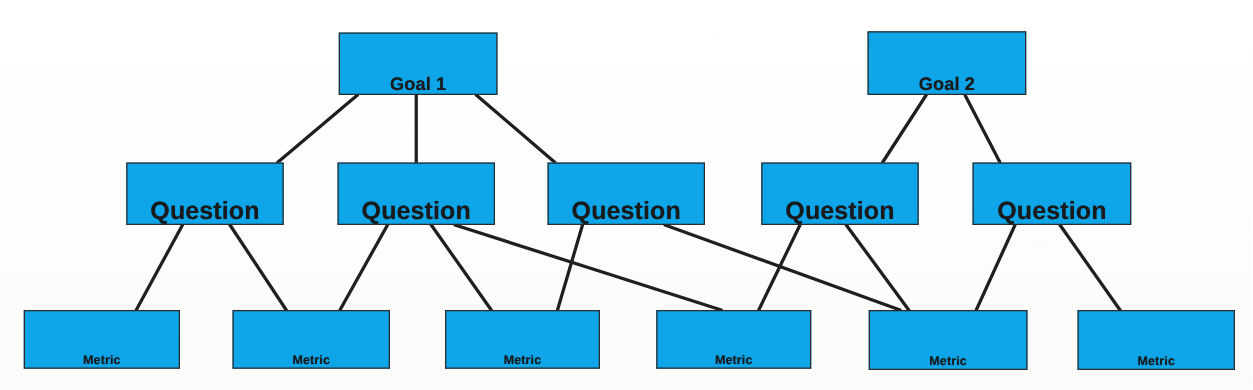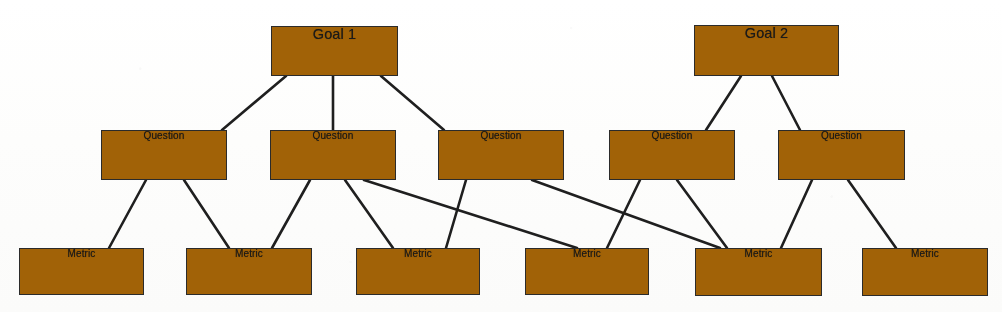--- a/index.html
+++ b/index.html
@@ -33,38 +33,39 @@
   #edge-layer {
     position: absolute;
     left: 0;
     top: 0;
     width: 1002px;
     height: 312px;
   }
   .node {
     position: absolute;
     box-sizing: border-box;
-    background: #a16207;
+    background: #0ea5e9;
     border: 1.7px solid #2b2b2b;
     display: flex;
-    align-items: flex-start;
+    align-items: flex-end;
     justify-content: center;
     z-index: 5;
+    font-weight: bold;
   }
   .node-label {
     font-size: 14.5px;
     color: #1a1a1a;
     letter-spacing: 0.1px;
     line-height: 1;
     white-space: nowrap;
     -webkit-font-smoothing: antialiased;
     text-shadow: 0 0 0.7px rgba(0,0,0,0.55);
   }
   .node.goal   .node-label { font-size: 14.5px; }
-  .node.question .node-label { font-size: 10px; }
+  .node.question .node-label { font-size: 20px; }
   .node.metric .node-label { font-size: 10px; }
 </style>
 </head>
 <body>
 
 <div id="canvas" style="background: rgb(253, 253, 252);">
 
   <div id="paper-texture"></div>
 
   <svg id="edge-layer" viewBox="0 0 1002 312" preserveAspectRatio="none" aria-hidden="true">
@@ -83,21 +84,21 @@
       <line x1="640" y1="180" x2="607" y2="248" stroke="#1f1f1f" stroke-width="2.6" stroke-linecap="round"></line>
       <line x1="677" y1="180" x2="727" y2="248" stroke="#1f1f1f" stroke-width="2.6" stroke-linecap="round"></line>
       <line x1="812" y1="180" x2="781" y2="248" stroke="#1f1f1f" stroke-width="2.6" stroke-linecap="round"></line>
       <line x1="848" y1="180" x2="896" y2="248" stroke="#1f1f1f" stroke-width="2.6" stroke-linecap="round"></line>
     </svg>
 
   <div id="node-layer">
       <div class="node goal" style="left: 271px; top: 26px; width: 127px; height: 50px;">
         <span class="node-label">Goal 1</span>
       </div>
-      <div class="node goal" style="left: 694px; top: 25px; width: 145px; height: 51px;">
+      <div class="node goal" style="left: 694px; top: 25px; width: 127px; height: 51px;">
         <span class="node-label">Goal 2</span>
       </div>
       <div class="node question" style="left: 101px; top: 130px; width: 126px; height: 50px;">
         <span class="node-label">Question</span>
       </div>
       <div class="node question" style="left: 270px; top: 130px; width: 126px; height: 50px;">
         <span class="node-label">Question</span>
       </div>
       <div class="node question" style="left: 438px; top: 130px; width: 126px; height: 50px;">
         <span class="node-label">Question</span>

